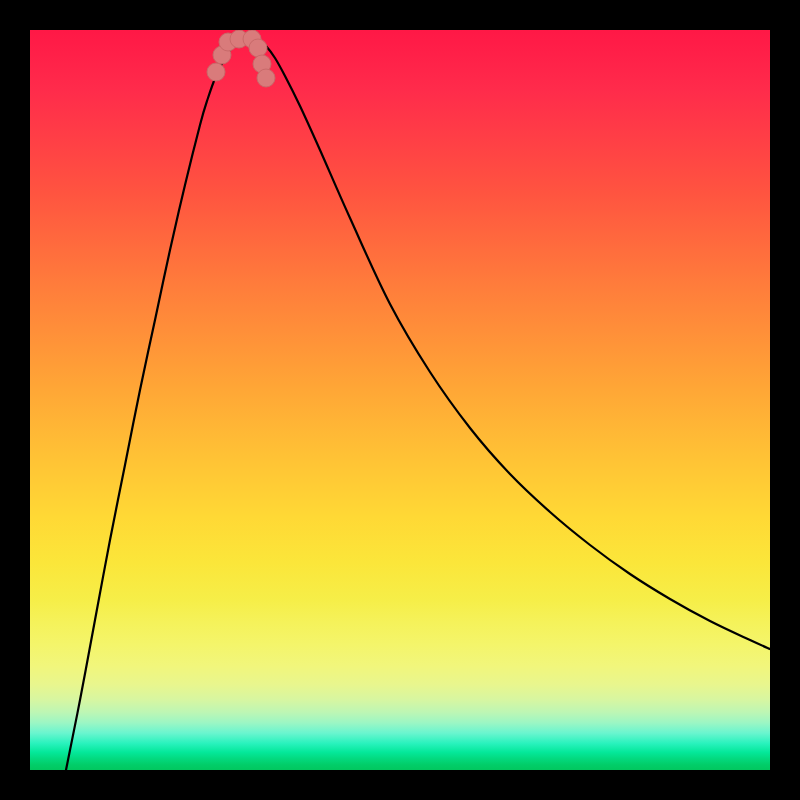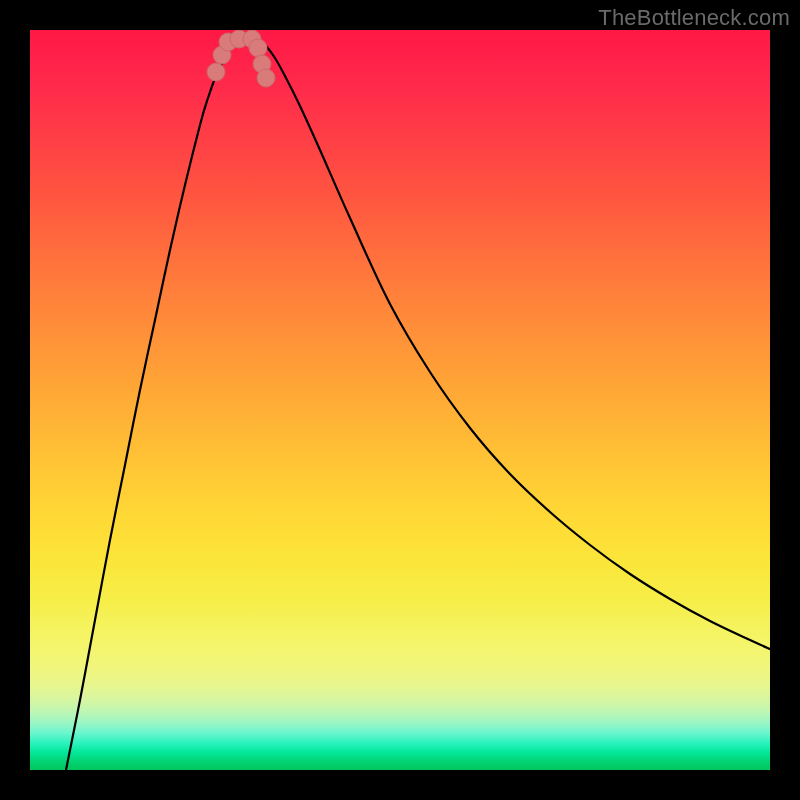--- a/index.html
+++ b/index.html
@@ -75,21 +75,20 @@
     top: 0;
     width: 100%;
     height: 100%;
     overflow: visible;
   }
 </style>
 </head>
 <body>
 
 <div class="frame">
-  <div class="watermark">TheBottleneck.com</div>
   <div class="plot">
     <div class="gradient grad-main"></div>
     <svg class="curve" viewBox="0 0 740 740" preserveAspectRatio="none">
       <path id="curve-path" fill="none" stroke="#000000" stroke-width="2.2" stroke-linecap="round" stroke-linejoin="round" d="M 36,740 C 38.5,727.4 44.8,697.0 50,670 C 55.2,643.0 59.6,618.8 65,590 C 70.4,561.2 74.6,537.9 80,510 C 85.4,482.1 89.6,462.0 95,435 C 100.4,408.0 104.6,386.1 110,360 C 115.4,333.9 119.6,315.2 125,290 C 130.4,264.8 134.6,244.3 140,220 C 145.4,195.7 149.6,177.5 155,155 C 160.4,132.5 165.9,110.7 170,95 C 174.1,79.3 175.1,76.8 178,68 C 180.9,59.2 183.1,52.8 186,46 C 188.9,39.2 191.5,34.7 194,30 C 196.5,25.3 197.8,23.1 200,20 C 202.2,16.9 203.7,15.2 206,13 C 208.3,10.8 210.5,9.3 213,8 C 215.5,6.7 217.3,5.8 220,6 C 222.7,6.2 225.1,7.2 228,9 C 230.9,10.8 232.9,12.6 236,16 C 239.1,19.4 241.6,22.6 245,28 C 248.4,33.4 250.5,37.4 255,46 C 259.5,54.6 263.7,62.7 270,76 C 276.3,89.3 281.0,99.8 290,120 C 299.0,140.2 307.4,160.3 320,188 C 332.6,215.7 345.6,246.3 360,274 C 374.4,301.7 385.6,319.7 400,342 C 414.4,364.3 425.6,379.6 440,398 C 454.4,416.4 465.6,428.9 480,444 C 494.4,459.1 505.6,469.2 520,482 C 534.4,494.8 545.6,503.8 560,515 C 574.4,526.2 585.6,534.3 600,544 C 614.4,553.7 625.6,560.5 640,569 C 654.4,577.5 665.6,583.6 680,591 C 694.4,598.4 709.2,605.0 720,610 C 730.8,615.0 736.4,617.4 740,619"></path>
       <g id="marker-group">
           <circle cx="186" cy="42" r="9" fill="#d97b7b" stroke="#c86a6a" stroke-width="1"></circle>
           <circle cx="192" cy="25" r="9" fill="#d97b7b" stroke="#c86a6a" stroke-width="1"></circle>
           <circle cx="198" cy="12" r="9" fill="#d97b7b" stroke="#c86a6a" stroke-width="1"></circle>
           <circle cx="209" cy="9" r="9" fill="#d97b7b" stroke="#c86a6a" stroke-width="1"></circle>
           <circle cx="222" cy="9" r="9" fill="#d97b7b" stroke="#c86a6a" stroke-width="1"></circle>

